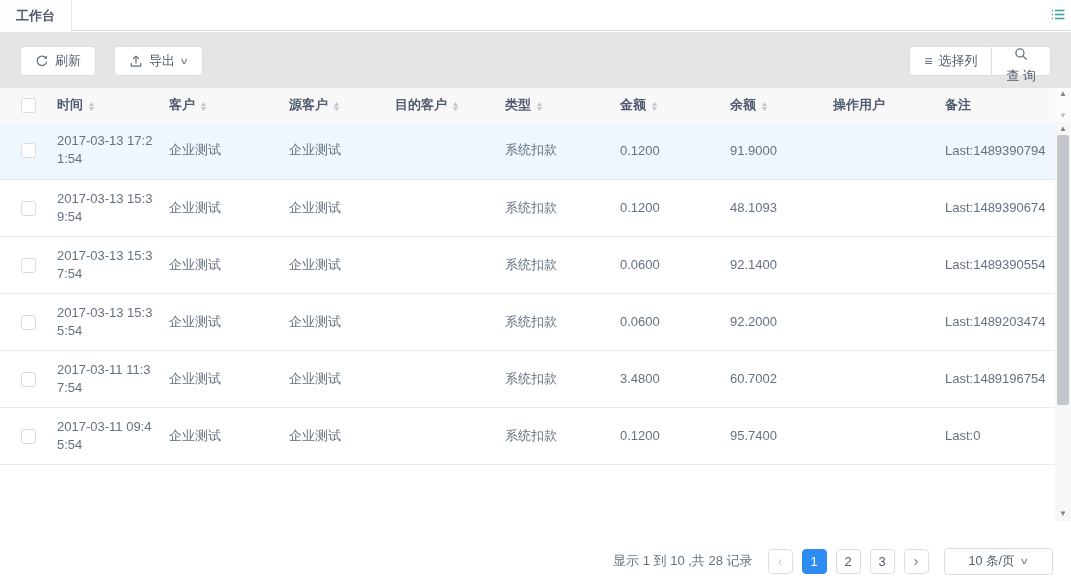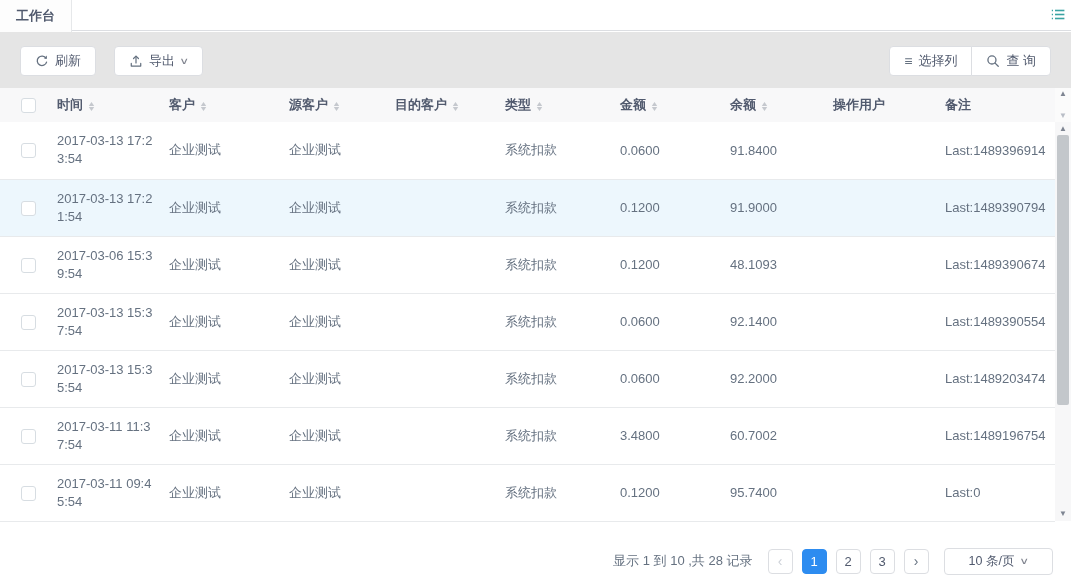--- a/index.html
+++ b/index.html
@@ -33,21 +33,21 @@
   .toolbar { position:absolute; top:32px; left:0; right:0; height:56px; background:#e5e5e5; }
   .btn {
     display:inline-flex; align-items:center; gap:6px; height:30px;
     padding:0 14px; border:1px solid #dcdee2; border-radius:4px;
     background:#fff; font-size:13px; color:#515a6e; cursor:pointer;
   }
   .btn .glyph { display:inline-flex; }
   .left-btns { position:absolute; left:20px; top:14px; display:flex; gap:18px; }
   .right-btns { position:absolute; right:20px; top:14px; display:flex; }
   .right-btns .btn:first-child { border-radius:4px 0 0 4px; }
-  .right-btns .btn:last-child { border-radius:0 4px 4px 0; margin-left:-1px; }
+  .right-btns .btn:last-child { border-radius:0 4px 4px 0; margin-left:-1px;flex-direction:column; }
   .chev { color:#80848f; font-size:9px; transform:scaleX(1.5); display:inline-block; }
   .lines-glyph { font-size:14px; color:#657180; line-height:1; }
 
   
   .grid { position:absolute; top:88px; left:0; width:1055px; }
   table { width:100%; table-layout:fixed; border-collapse:collapse; }
   thead th {
     height:34px; background:#f8f8f9; color:#515a6e; font-size:13px;
     font-weight:bold; text-align:left; vertical-align:middle; white-space:nowrap;
   }
@@ -206,47 +206,35 @@
             </span></th>
         <th><span>余额</span><span class="sort">
               <i>▲</i>
               <i>▼</i>
             </span></th>
         <th><span>操作用户</span></th>
         <th><span>备注</span></th>
       </tr>
     </thead>
     <tbody>
-      <tr>
-        <td><span class="checkbox"></span></td>
-        <td class="c-time">2017-03-13 17:23:54</td>
-        <td>企业测试</td>
-        <td>企业测试</td>
-        <td></td>
-        <td>系统扣款</td>
-        <td>0.0600</td>
-        <td>91.8400</td>
-        <td></td>
-        <td>Last:1489396914</td>
-      </tr>
       <tr class="hl">
         <td><span class="checkbox"></span></td>
         <td class="c-time">2017-03-13 17:21:54</td>
         <td>企业测试</td>
         <td>企业测试</td>
         <td></td>
         <td>系统扣款</td>
         <td>0.1200</td>
         <td>91.9000</td>
         <td></td>
         <td>Last:1489390794</td>
       </tr>
       <tr>
         <td><span class="checkbox"></span></td>
-        <td class="c-time">2017-03-06 15:39:54</td>
+        <td class="c-time">2017-03-13 15:39:54</td>
         <td>企业测试</td>
         <td>企业测试</td>
         <td></td>
         <td>系统扣款</td>
         <td>0.1200</td>
         <td>48.1093</td>
         <td></td>
         <td>Last:1489390674</td>
       </tr>
       <tr>

